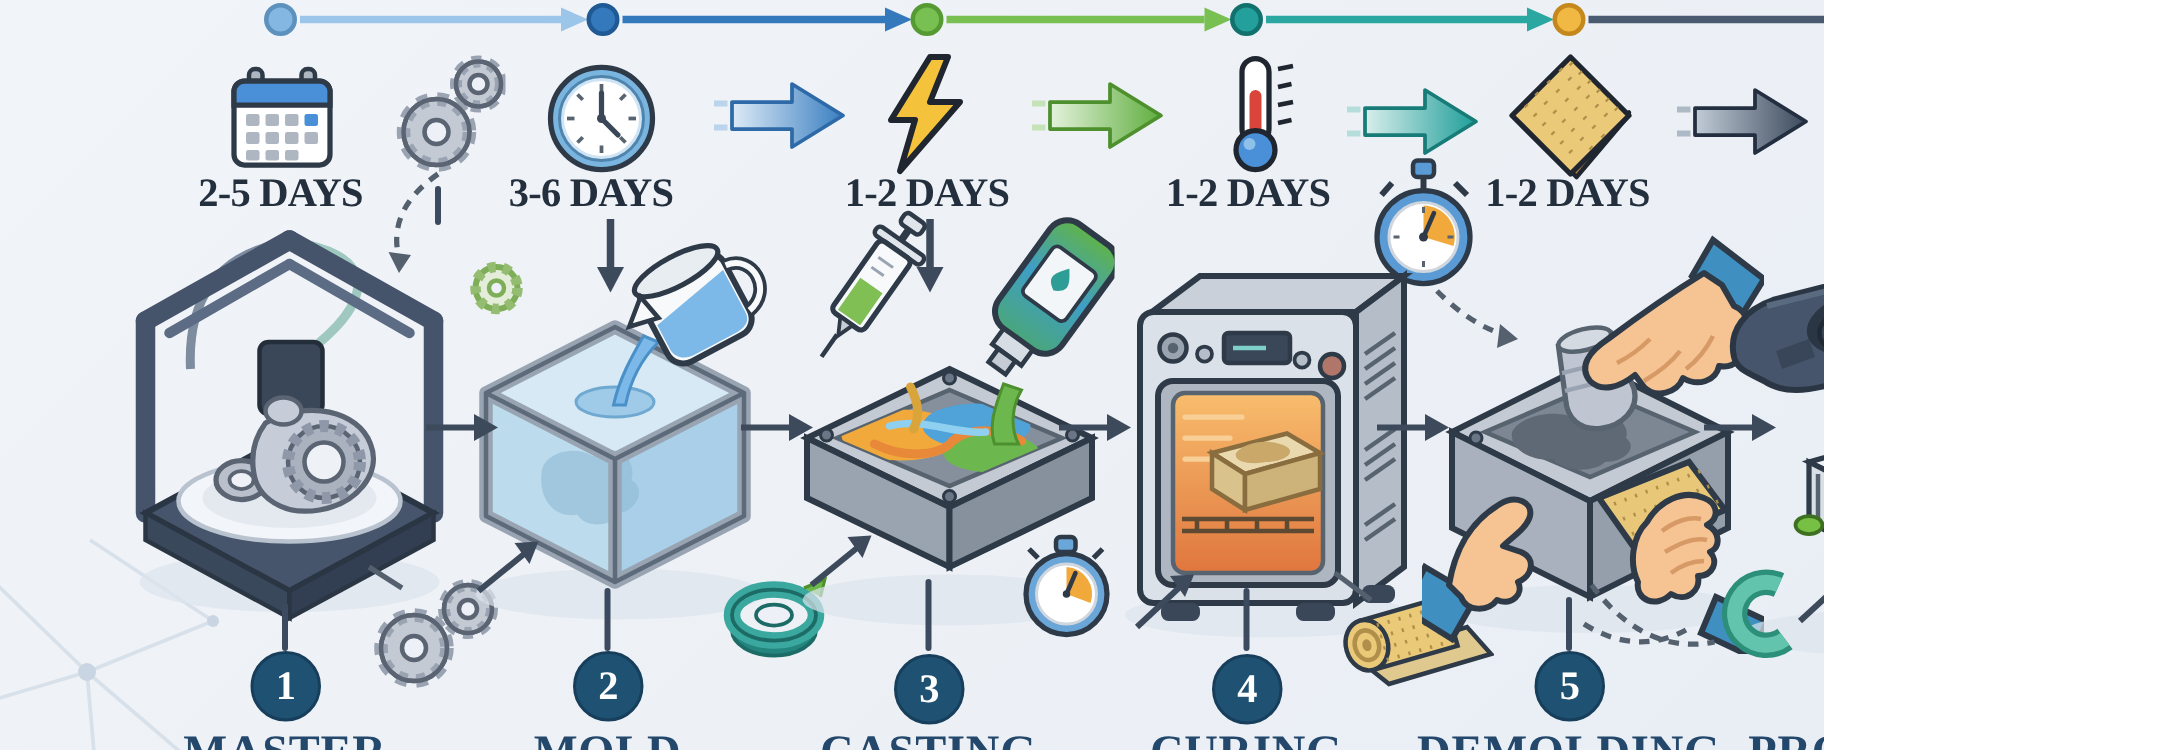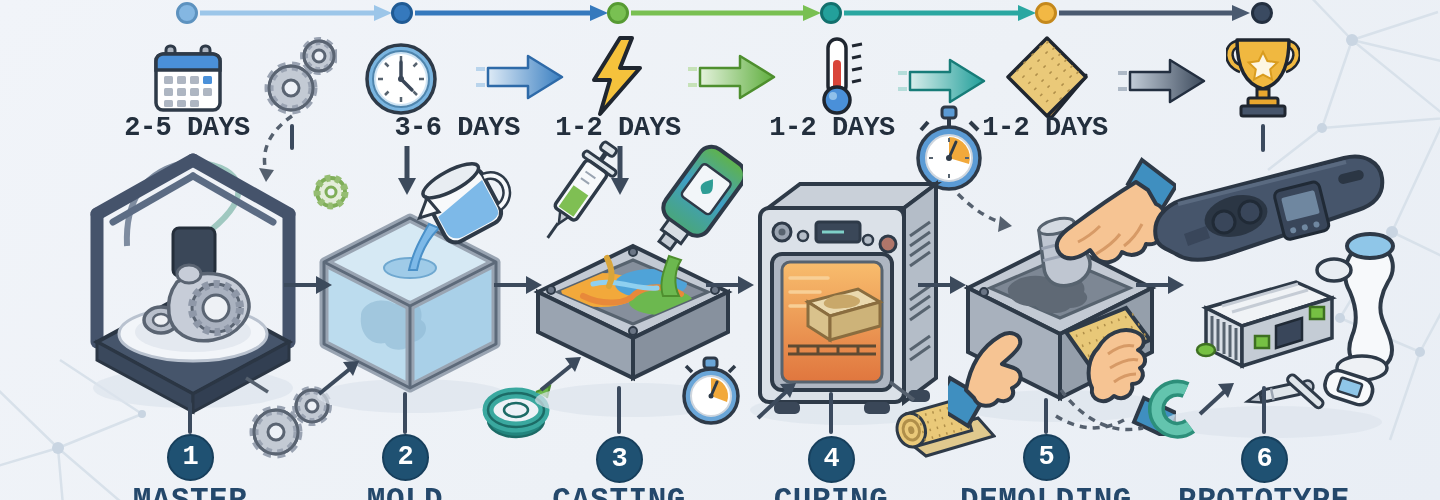--- a/index.html
+++ b/index.html
@@ -1,19 +1,19 @@
 <!DOCTYPE html>
 <html><head>
 <meta charset="utf-8">
 <style>
   html,body{margin:0;padding:0;}
   #canvas{
-    position:relative;width:1440px;height:500px;overflow:hidden;
+    position:relative;width:1216px;height:500px;overflow:hidden;
     background:linear-gradient(135deg,#f1f4f9 0%,#edf1f6 55%,#e9eef5 100%);
-    font-family:Liberation Mono, monospace;
+    font-family:Liberation Serif, serif;
   }
   .abs{position:absolute;}
   .duration{
     position:absolute;width:220px;height:34px;text-align:center;
     font-size:27px;font-weight:bold;letter-spacing:-0.5px;color:#232f3d;line-height:34px;
   }
   .stem{position:absolute;width:4px;background:#3b4a5e;border-radius:2px;}
   .numcircle{
     position:absolute;width:47px;height:47px;border-radius:50%;
     background:#1f5172;border:2px solid #173f5c;box-sizing:border-box;
@@ -225,21 +225,21 @@
     <path d="M62,8 C74,10 74,28 59,33" fill="none" stroke="#f0b840" stroke-width="4"></path>
     <path d="M11,4 H63 C63,32 55,48 37,53 C19,48 11,32 11,4 Z" fill="#f0b840" stroke="#1f2630" stroke-width="3.5" stroke-linejoin="round"></path>
     <path d="M37,16 l4.4,9 10,1.4 -7.2,7 1.7,9.9 -8.9,-4.7 -8.9,4.7 1.7,-9.9 -7.2,-7 10,-1.4 Z" fill="#fdf6e3" stroke="#d99c1e" stroke-width="2"></path>
     <rect x="31" y="53" width="12" height="10" fill="#e8a62e" stroke="#1f2630" stroke-width="3"></rect>
     <rect x="22" y="62" width="30" height="8" rx="2" fill="#e8a62e" stroke="#1f2630" stroke-width="3"></rect>
     <rect x="15" y="70" width="44" height="10" rx="2" fill="#46556b" stroke="#1f2630" stroke-width="3"></rect>
   </svg>
   <div class="stem" style="left:1261px;top:124px;height:28px;"></div>
 
   <div class="duration" style="left:77px;top:111px;">2-5 DAYS</div>
-  <div class="duration" style="left:300px;top:111px;text-align:right;">3-6 DAYS</div>
+  <div class="duration" style="left:284px;top:111px;">3-6 DAYS</div>
   <div class="duration" style="left:508px;top:111px;">1-2 DAYS</div>
   <div class="duration" style="left:722px;top:111px;">1-2 DAYS</div>
   <div class="duration" style="left:935px;top:111px;">1-2 DAYS</div>
 
   <svg class="abs" style="left:85px;top:150px" width="215" height="272" viewBox="0 0 215 272">
     <ellipse cx="108" cy="238" rx="100" ry="20" fill="#dde4ec" opacity="0.7"></ellipse>
     <path d="M112,12 C158,18 170,44 126,80" fill="none" stroke="#9fc8c0" stroke-width="6"></path>
     <path d="M104,12 C58,20 40,52 42,96" fill="none" stroke="#7e8ca0" stroke-width="6"></path>
     <g stroke="#45536b" stroke-width="13" stroke-linecap="round">
       <path d="M108,10 L204,64" fill="none"></path>

